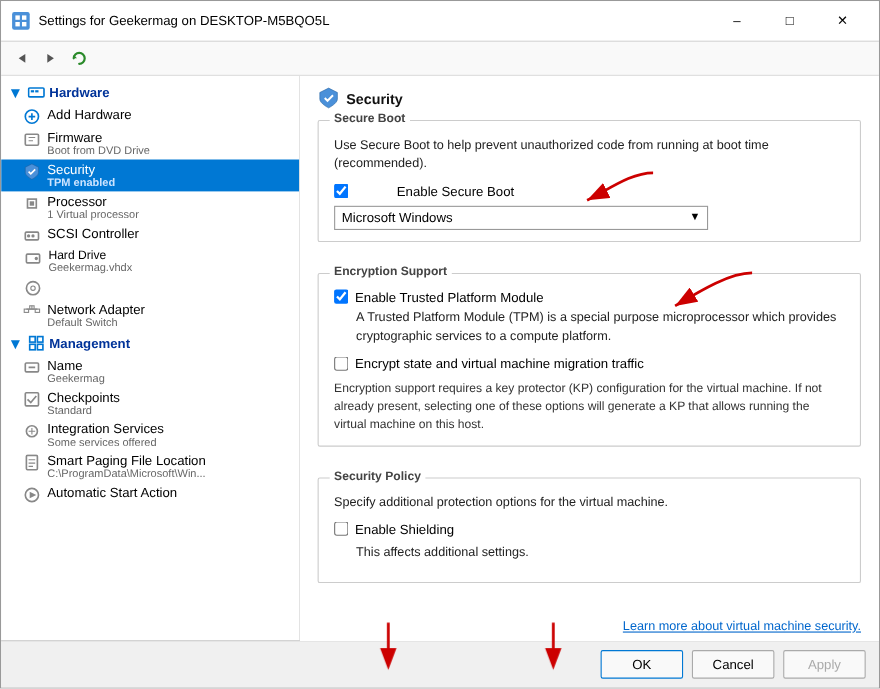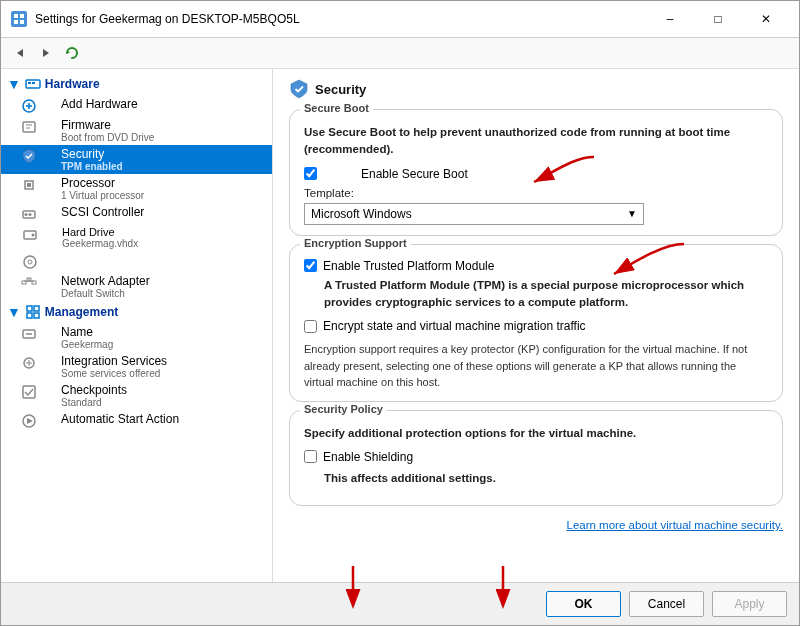--- a/index.html
+++ b/index.html
@@ -16,56 +16,56 @@
     
     .toolbar { background: #f9f9f9; border-bottom: 1px solid #ddd; padding: 4px 8px; display: flex; align-items: center; gap: 4px; }
     .tb-btn { width: 22px; height: 22px; border: 1px solid transparent; background: none; cursor: pointer; display: flex; align-items: center; justify-content: center; border-radius: 2px; }
     
     .main-content { display: flex; flex: 1; overflow: hidden; }
     
     .sidebar { width: 272px; background: #fff; border-right: 1px solid #ddd; overflow-y: auto; padding: 4px 0; }
     
     .sidebar-section-header { display: flex; align-items: center; gap: 4px; padding: 3px 6px; font-weight: bold; font-size: 12px; color: #003399; cursor: pointer; }
     
-    .sidebar-item { display: flex; align-items: flex-start; gap: 24px; padding: 2px 8px 2px 20px; cursor: pointer; }
+    .sidebar-item { display: flex; align-items: flex-start; gap: 6px; padding: 2px 8px 2px 20px; cursor: pointer; }
     .sidebar-item.selected { background: #0078d4; color: white; }
     .sidebar-item.selected .item-sub { color: #cce4ff; font-weight: bold; }
     .sidebar-item .item-icon { width: 16px; height: 16px; flex-shrink: 0; margin-top: 1px; }
     .sidebar-item .item-text { display: flex; flex-direction: column; }
     .sidebar-item .item-label { font-size: 12px; }
     .sidebar-item .item-sub { font-size: 10px; color: #666; }
     
     .sidebar-sub-item { padding-left: 21px; }
     .sidebar-sub-item .item-label { font-size: 11px; }
     
     .right-panel { flex: 1; background: #fff; overflow-y: auto; padding: 10px 16px; }
     
-    .section-box { border: 1px solid #ccc; border-radius: 12px; padding: 10px 14px; margin-bottom: 8px; position: relative; }
+    .section-box { border: 1px solid #ccc; border-radius: 2px; padding: 10px 14px; margin-bottom: 28px; position: relative; }
     .section-box-title { position: absolute; top: -8px; left: 10px; background: white; padding: 0 4px; font-size: 11px; font-weight: 600; color: #444; }
     
     .section-content { margin-top: 4px; }
     
-    .description { font-size: 11.5px; color: #222; line-height: 1.5; margin-bottom: 8px; font-weight: bold; }
+    .description { font-size: 11.5px; color: #222; line-height: 1.5; margin-bottom: 8px; }
     
     .checkbox-row { display: flex; align-items: center; gap: 6px; margin-bottom: 6px; }
     .checkbox-row input[type="checkbox"] { width: 13px; height: 13px; cursor: pointer; }
     .checkbox-label { font-size: 12px; }
     
     .field-label { font-size: 11.5px; color: #222; margin-bottom: 4px; margin-top: 6px; }
     
     .dropdown { width: 340px; height: 22px; border: 1px solid #999; background: white; display: flex; align-items: center; justify-content: space-between; padding: 0 6px; cursor: pointer; font-size: 12px; }
     .dropdown .arrow { font-size: 10px; }
     
     .note-text { font-size: 11px; color: #333; line-height: 1.5; margin-top: 8px; }
     
     .link-text { color: #0066cc; text-decoration: underline; cursor: pointer; font-size: 11.5px; }
     
     .bottom-bar { border-top: 1px solid #ccc; background: #f0f0f0; padding: 8px 12px; display: flex; justify-content: flex-end; gap: 8px; align-items: center; }
     .bottom-btn { width: 75px; height: 26px; border: 1px solid #aaa; background: #f9f9f9; cursor: pointer; font-size: 12px; border-radius: 2px; }
-    .bottom-btn.primary { border-color: #0078d4; background: #f9f9f9; font-weight: bold; }
+    .bottom-btn.primary { border-color: #0078d4; background: #f9f9f9; }
     .bottom-btn.disabled { color: #aaa; cursor: default; }
     
     .section-header-row { display: flex; align-items: center; gap: 6px; margin-bottom: 8px; }
     .section-title-text { font-size: 13px; font-weight: 600; color: #111; }
   </style>
 </head>
 <body>
 
 <div class="window">
 
@@ -228,41 +228,53 @@
             <line x1="5" y1="8" x2="11" y2="8" stroke="#888" stroke-width="1.5"></line>
           </svg>
         <div class="item-text">
           <span class="item-label">Name</span>
           <span class="item-sub">Geekermag</span>
         </div>
       </div>
 
       <div class="sidebar-item">
         <svg class="item-icon" viewBox="0 0 16 16">
+            <rect x="2" y="2" width="12" height="12" rx="1" fill="none" stroke="#888" stroke-width="1.5"></rect>
+            <polyline points="4,8 7,11 12,5" stroke="#888" stroke-width="1.5" fill="none"></polyline>
+          </svg>
+        <div class="item-text">
+          <span class="item-label">Checkpoints</span>
+          <span class="item-sub">Standard</span>
+        </div>
+      </div>
+
+      <div class="sidebar-item">
+        <svg class="item-icon" viewBox="0 0 16 16">
             <circle cx="8" cy="8" r="5" fill="none" stroke="#888" stroke-width="1.5"></circle>
             <line x1="8" y1="5" x2="8" y2="11" stroke="#888" stroke-width="1"></line>
             <line x1="5" y1="8" x2="11" y2="8" stroke="#888" stroke-width="1"></line>
           </svg>
         <div class="item-text">
           <span class="item-label">Integration Services</span>
           <span class="item-sub">Some services offered</span>
         </div>
       </div>
 
       <div class="sidebar-item">
         <svg class="item-icon" viewBox="0 0 16 16">
-            <rect x="2" y="2" width="12" height="12" rx="1" fill="none" stroke="#888" stroke-width="1.5"></rect>
-            <polyline points="4,8 7,11 12,5" stroke="#888" stroke-width="1.5" fill="none"></polyline>
-          </svg>
-        <div class="item-text">
-          <span class="item-label">Checkpoints</span>
-          <span class="item-sub">Standard</span>
-        </div>
-      </div>
-
+            <rect x="3" y="1" width="10" height="13" rx="1" fill="none" stroke="#888" stroke-width="1.5"></rect>
+            <line x1="5" y1="5" x2="11" y2="5" stroke="#888" stroke-width="1"></line>
+            <line x1="5" y1="8" x2="11" y2="8" stroke="#888" stroke-width="1"></line>
+            <line x1="5" y1="11" x2="9" y2="11" stroke="#888" stroke-width="1"></line>
+          </svg>
+        <div class="item-text">
+          <span class="item-label">Smart Paging File Location</span>
+          <span class="item-sub">C:\ProgramData\Microsoft\Win...</span>
+        </div>
+      </div>
 
       <div class="sidebar-item">
         <svg class="item-icon" viewBox="0 0 16 16">
             <circle cx="8" cy="8" r="6" fill="none" stroke="#888" stroke-width="1.5"></circle>
             <polygon points="6,5 12,8 6,11" fill="#888"></polygon>
           </svg>
         <div class="item-text">
           <span class="item-label">Automatic Start Action</span>
         </div>
       </div>
@@ -288,21 +300,20 @@
 
             <svg style="position:absolute; left:220px; top:-15px; width:80px; height:40px;" viewBox="0 0 80 40">
               <defs>
                   <marker id="arrowhead1" markerWidth="8" markerHeight="6" refX="8" refY="3" orient="auto">
                     <polygon points="0 0, 8 3, 0 6" fill="#cc0000"></polygon>
                   </marker>
                 </defs>
               <path d="M 70 5 C 50 5 30 20 10 30" stroke="#cc0000" stroke-width="2.5" fill="none" marker-end="url(#arrowhead1)"></path>
             </svg>
           </div>
-          <div class="field-label">Template:</div>
           <div class="dropdown">
             <span>Microsoft Windows</span>
             <span class="arrow">▼</span>
           </div>
         </div>
       </div>
 
       <div class="section-box">
         <span class="section-box-title">Encryption Support</span>
         <div class="section-content">

